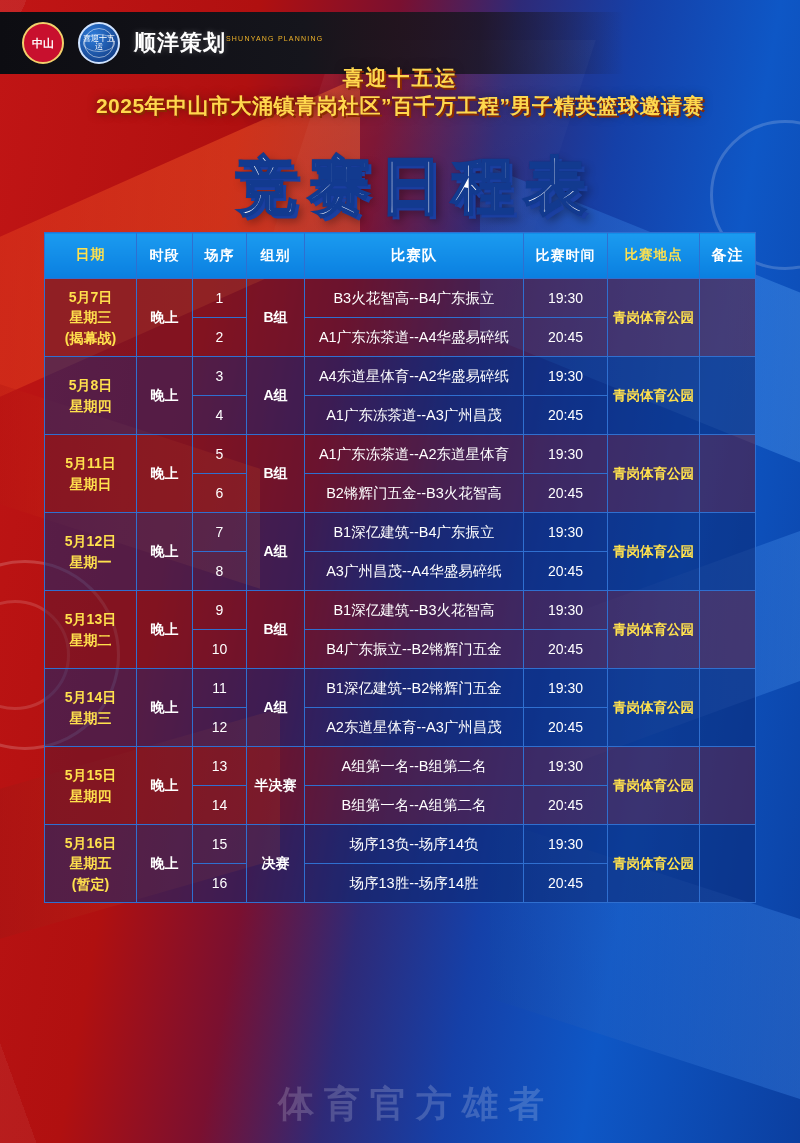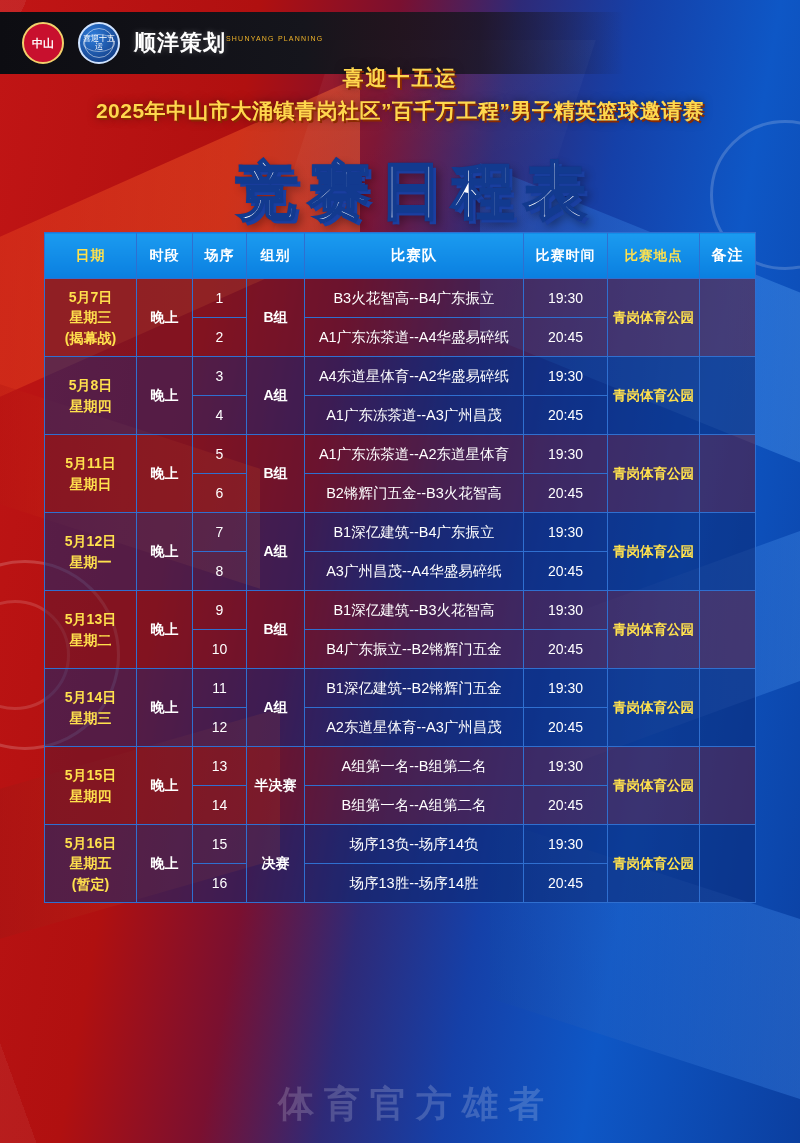--- a/index.html
+++ b/index.html
@@ -61,21 +61,21 @@
   .sponsor .cn { color:#fff; font-size:22px; font-weight:bold; letter-spacing:1px;
                  text-shadow:0 0 6px rgba(255,255,255,.25); }
   .sponsor .en { color:#f0b429; font-size:7px; letter-spacing:1.2px; margin-top:3px; }
 
   .head-wrap { position:absolute; left:0; top:64px; width:100%; text-align:center; }
   .line1 {
     color:#ffd84d; font-size:21px; font-weight:bold; letter-spacing:2px;
     text-shadow:2px 2px 0 #8a2a00, 0 0 10px rgba(0,0,0,.5);
   }
   .line2 {
-    margin-top:5px; color:#ffd84d; font-size:21px; font-weight:bold; letter-spacing:0.5px;
+    color:#ffd84d; font-size:21px; font-weight:bold; letter-spacing:0.5px;
     text-shadow:2px 2px 0 #8a2a00, 0 0 10px rgba(0,0,0,.5);
     padding:0 0;
   }
   .bigtitle {
     margin-top:24px;
     font-size:62px; font-weight:bold; letter-spacing:10px;
     color:#ffffff;
     text-shadow:
       0 0 2px #0a1f5c,
       4px 4px 0 #1a3fa0,
@@ -85,20 +85,21 @@
   }
 
   
   .table-wrap { position:absolute; left:44px; top:232px; width:712px; }
   table { border-collapse:collapse; width:100%; table-layout:fixed; background:rgba(255,255,255,.02);}
   th, td { border:1px solid #2f6fd0; text-align:center; vertical-align:middle; }
   thead th {
     background:linear-gradient(180deg,#1b9bf0,#0a7fe0);
     color:#ffffff; font-size:15px; font-weight:bold; height:46px; letter-spacing:1px;
     border-color:#2f6fd0;
+    font-family:Liberation Mono, monospace;
   }
   td { color:#ffffff; font-size:13.5px; height:39px; }
   .c-date { width:92px; font-size:14px; font-weight:bold; color:#ffe14d; line-height:1.45; }
   .c-slot { width:56px; font-size:14px; font-weight:bold; color:#ffffff; }
   .c-no   { width:54px; font-size:14px;margin-top:26px; }
   .c-grp  { width:58px; font-size:14px; font-weight:bold; }
   .c-team { font-size:14.5px; }
   .c-time { width:84px; font-size:14px; }
   .c-venue{ width:92px; font-size:13.5px; color:#ffe14d; font-weight:bold; line-height:1.3; }
   .c-note { width:56px; }

